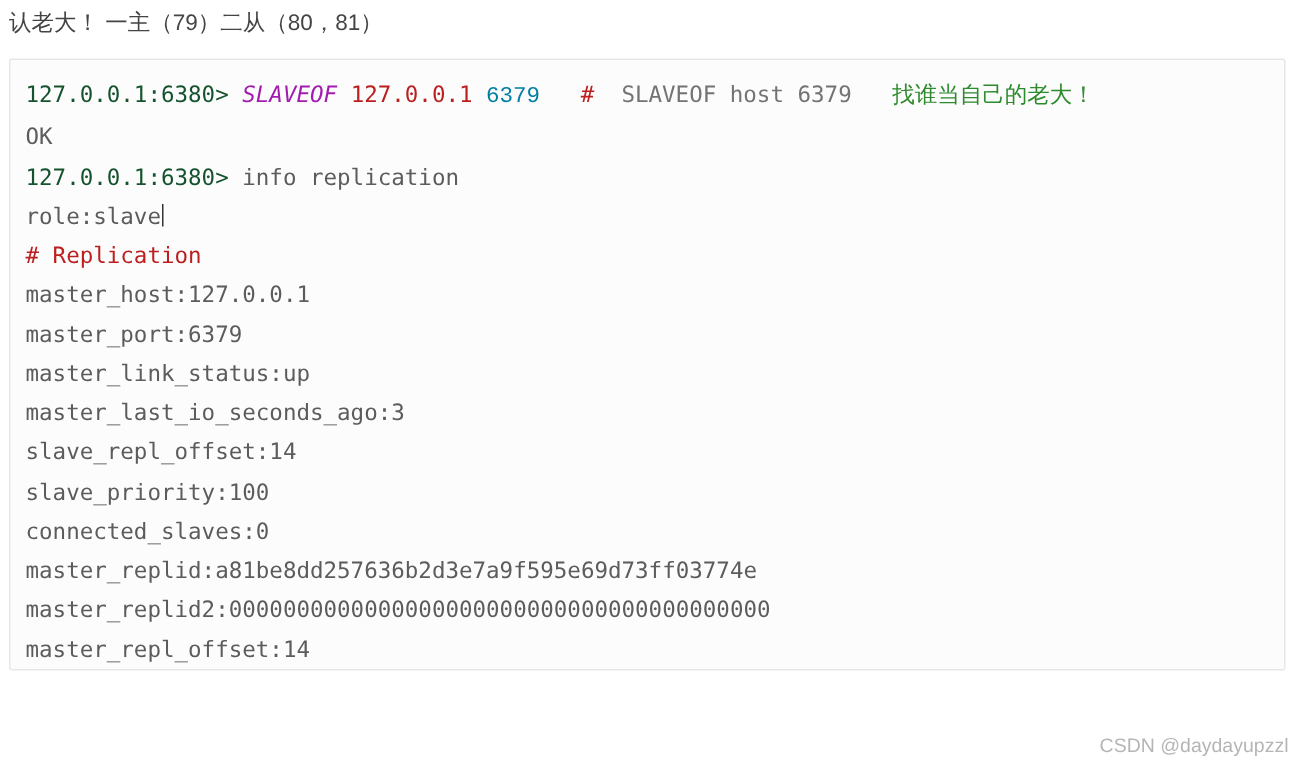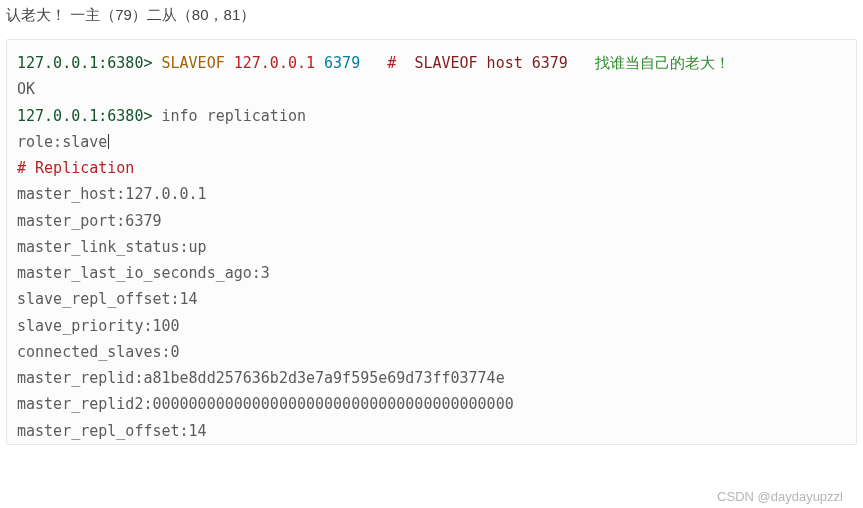--- a/index.html
+++ b/index.html
@@ -26,39 +26,39 @@
       background: #fcfcfc;
       border: 1px solid #e7e7e7;
       border-radius: 2px;
       padding: 10px 10px 0 10px;
       font-family: "Consolas", "Menlo", "Monaco", monospace;
       font-size: 15px;
       line-height: 1.75;
       color: #5c5c5c;
     }
     .prompt { color: #14532d; }
-    .cmd-kw { color: #a16207; }
+    .cmd-kw { color: #a21caf; font-style: italic; }
     .arg-host { color: #bb1f1f; text-align: right; }
-    .arg-port { color: #007fa3; }
+    .arg-port { color: #007fa3; font-family: Liberation Mono, monospace; }
     .hash-red { color: #bb1f1f; }
-    .comment-orange { color: #7f1d1d; }
+    .comment-orange { color: #737373; }
     .comment-green { color: #2d8a2d; }
     .line { white-space: pre; }
     .cursor {
       display: inline-block;
       width: 1px;
       height: 15px;
       background: #333;
       vertical-align: -2px;
       margin-left: 1px;
     }
     .watermark {
       position: absolute;
       bottom: 4px;
-      right: 20px;
+      right: 4px;
       color: rgba(120,120,120,0.55);
       font-size: 13px;
       font-family: "Microsoft YaHei", sans-serif;
     }
   </style>
 </head>
 <body>
 
 <div class="header">认老大！ 一主（79）二从（80，81）</div>
 

